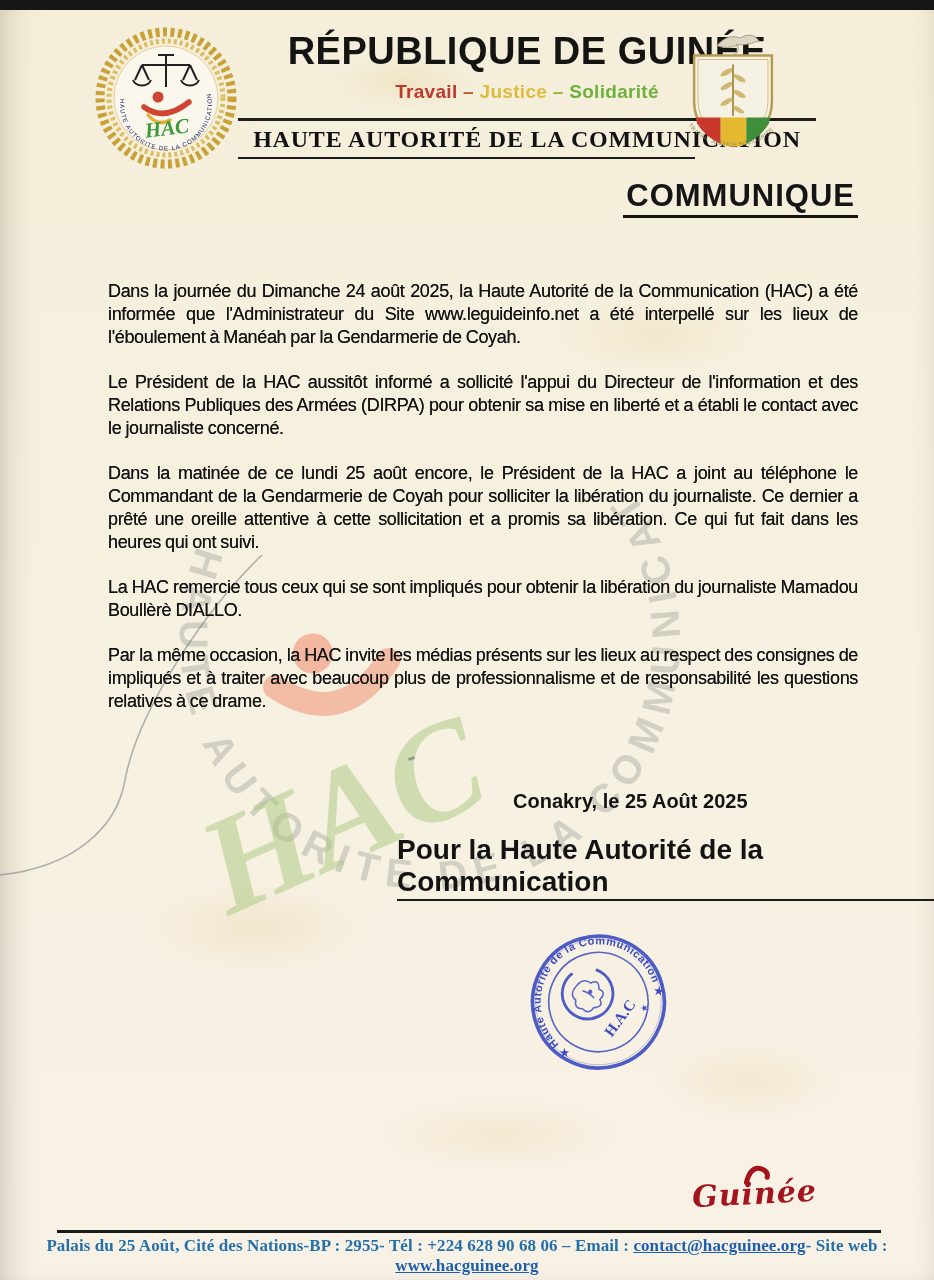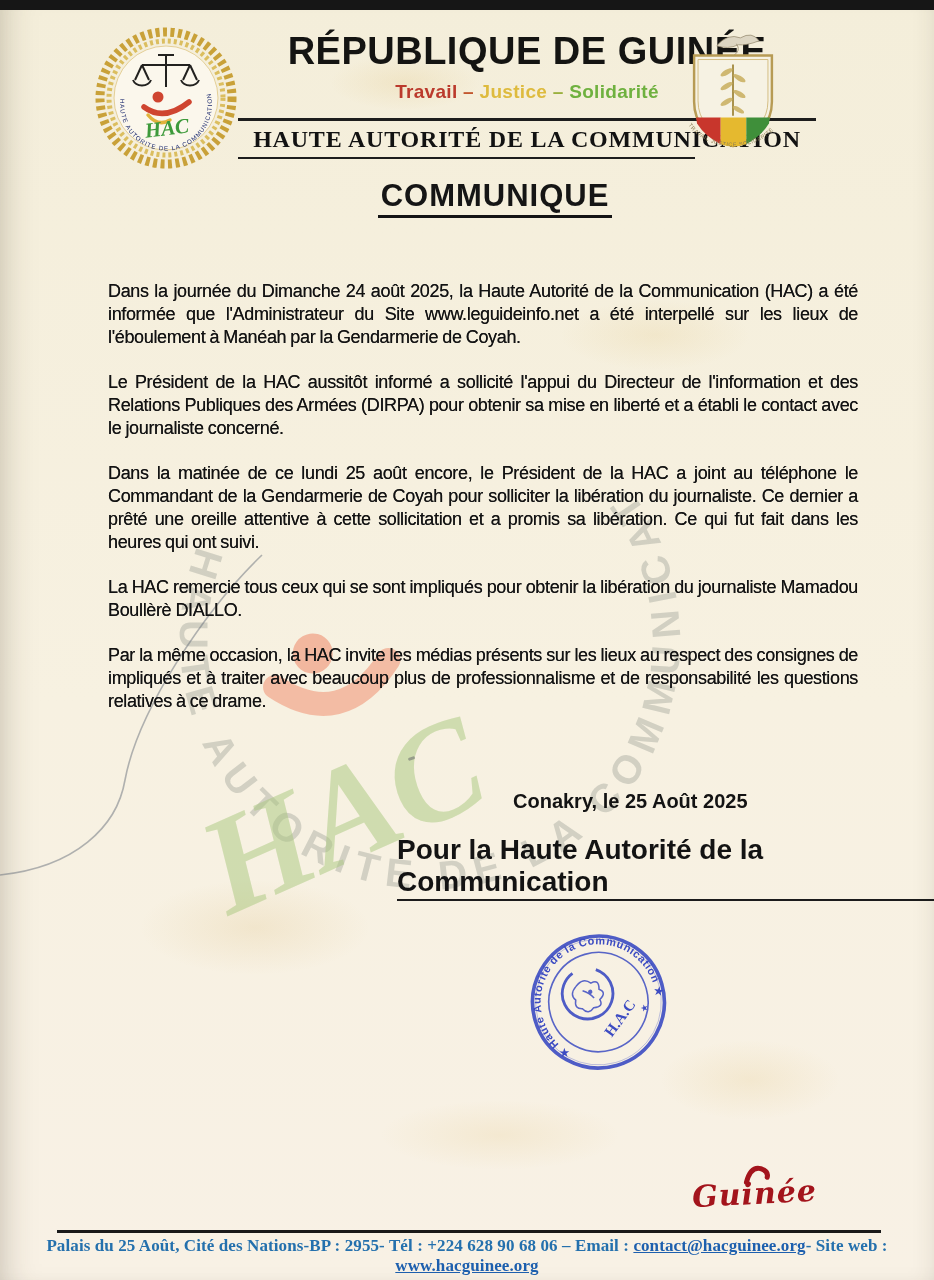--- a/index.html
+++ b/index.html
@@ -24,21 +24,21 @@
   .republic{font-size:38px;font-weight:700;letter-spacing:.5px;color:#141412;}
   .motto{margin-top:8px;font-size:19px;font-weight:700;letter-spacing:.3px;}
   .motto .w1{color:#bb3a2c;} .motto .sep1{color:#c2572f;}
   .motto .w2{color:#debb3e;margin-top:13px;} .motto .sep2{color:#9ab03e;}
   .motto .w3{color:#6fb13f;}
   .rule-top{margin-top:15px;height:3px;background:#1d1d1d;width:100%;}
   .institution{margin-top:5px;font-family:"Liberation Serif",serif;font-weight:700;font-size:24px;letter-spacing:.8px;color:#121212;}
   .rule-bot{margin-top:4px;height:2px;background:#1d1d1d;width:79%;}
 
   
-  .doc-title{position:absolute;left:120px;top:178px;width:750px;text-align:center;}
+  .doc-title{position:absolute;left:108px;top:178px;width:750px;text-align:right;}
   .doc-title span{display:inline-block;font-size:31px;font-weight:700;letter-spacing:1px;border-bottom:3px solid #141414;padding:0 3px 1px;}
   .content{position:absolute;left:108px;top:280px;width:750px;}
   .content p{margin:0 0 22px;font-size:18px;line-height:23px;letter-spacing:-.35px;word-spacing:-.5px;text-align:justify;color:#121212;text-shadow:0 0 .4px #3a3a3a;}
   .place-date{position:absolute;left:513px;top:790px;font-size:20px;font-weight:700;color:#131313;}
   .for-line{position:absolute;left:397px;top:834px;font-size:28px;font-weight:700;color:#131313;border-bottom:2.5px solid #1b1b1b;padding-bottom:1px;}
 
   
   .watermark{position:absolute;left:80px;top:340px;pointer-events:none;}
   .pen-curve{position:absolute;left:0;top:545px;pointer-events:none;}
   .ink-dot{position:absolute;left:408px;top:757px;width:7px;height:3px;background:#5d5d66;opacity:.5;transform:rotate(-18deg);border-radius:2px;}

